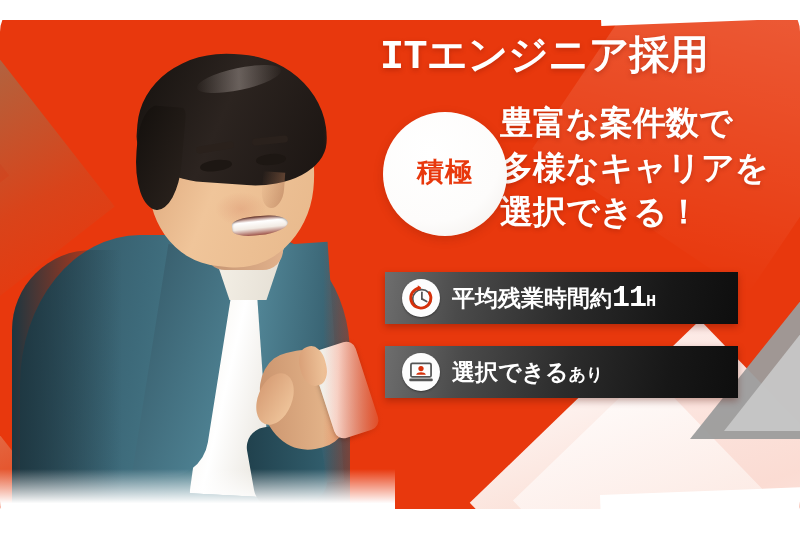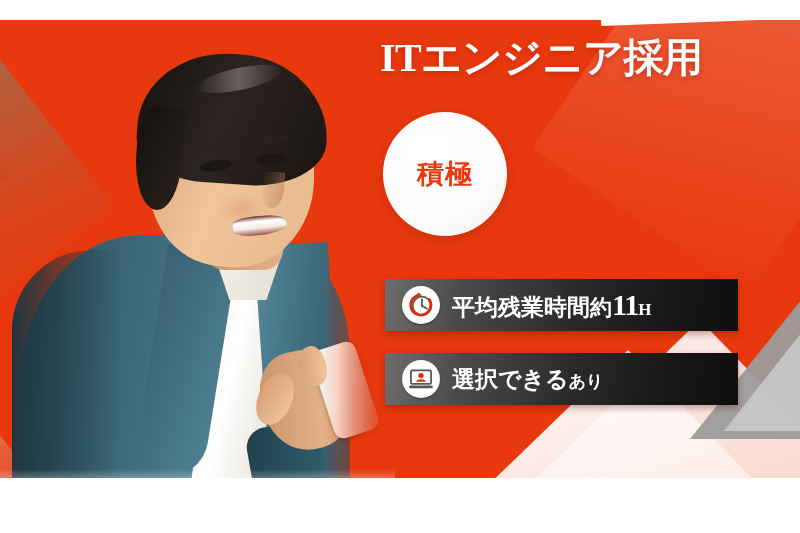--- a/index.html
+++ b/index.html
@@ -1,23 +1,24 @@
 <!DOCTYPE html>
 <html><head>
 <meta charset="utf-8">
 <style>
   html,body{margin:0;padding:0;background:#ffffff;}
   *{box-sizing:border-box;}
 
   #banner{
     position:relative;
-    width:800px;height:478px;
+    width:800px;height:533px;
     overflow:hidden;
     background:#ffffff;
-    font-family:Liberation Serif, serif;
+    font-family:Liberation Mono, monospace;
+    border-radius:32px;
   }
 
   
   .bg-plate{
     position:absolute;left:0;top:20px;width:800px;height:489px;
     background:#E8380D;
     overflow:hidden;
   }
   .bg-top-white{position:absolute;left:0;top:0;width:800px;height:20px;background:#fff;z-index:60;}
   .bg-bottom-white{position:absolute;left:0;top:509px;width:800px;height:24px;background:#fff;z-index:60;}
@@ -242,21 +243,21 @@
   }
 
   
   .subtitle{
     position:absolute;left:500px;top:104px;z-index:41;
     color:#fff;font-weight:bold;font-size:33px;line-height:1.35;
     white-space:nowrap;text-shadow:0 2px 4px rgba(120,20,0,.3);
   }
 
   
-  .bars{position:absolute;left:385px;top:279px;z-index:45;}
+  .bars{position:absolute;left:385px;top:272px;z-index:45;}
   .bar{
     position:relative;width:353px;height:52px;margin-bottom:22px;
     background:linear-gradient(100deg,#6e6e6e 0%,#4a4a4a 22%,#2b2b2b 52%,#171717 80%,#0e0e0e 100%);
     display:flex;align-items:center;
     box-shadow:0 3px 7px rgba(90,15,0,.35);
   }
   .bar-icon{
     flex:0 0 auto;width:38px;height:38px;margin-left:17px;margin-right:12px;
     border-radius:50%;background:#fdfdfd;
     display:flex;align-items:center;justify-content:center;
@@ -313,20 +314,25 @@
       <div class="phone"></div>
       <div class="thumb"></div>
       <div class="finger"></div>
       <div class="photo-fade-r"></div>
       <div class="photo-fade-b"></div>
     </div>
   </div>
 
   <div class="headline">ITエンジニア採用</div>
 
+  <div class="subtitle">
+    <div>豊富な案件数で</div>
+    <div>多様なキャリアを</div>
+    <div>選択できる！</div>
+  </div>
 
   <div class="badge">
     <div class="badge-line">積極</div>
   </div>
 
   <div class="bars">
 
     <div class="bar">
       <div class="bar-icon">
         <svg width="28" height="28" viewBox="0 0 32 32" aria-hidden="true">

